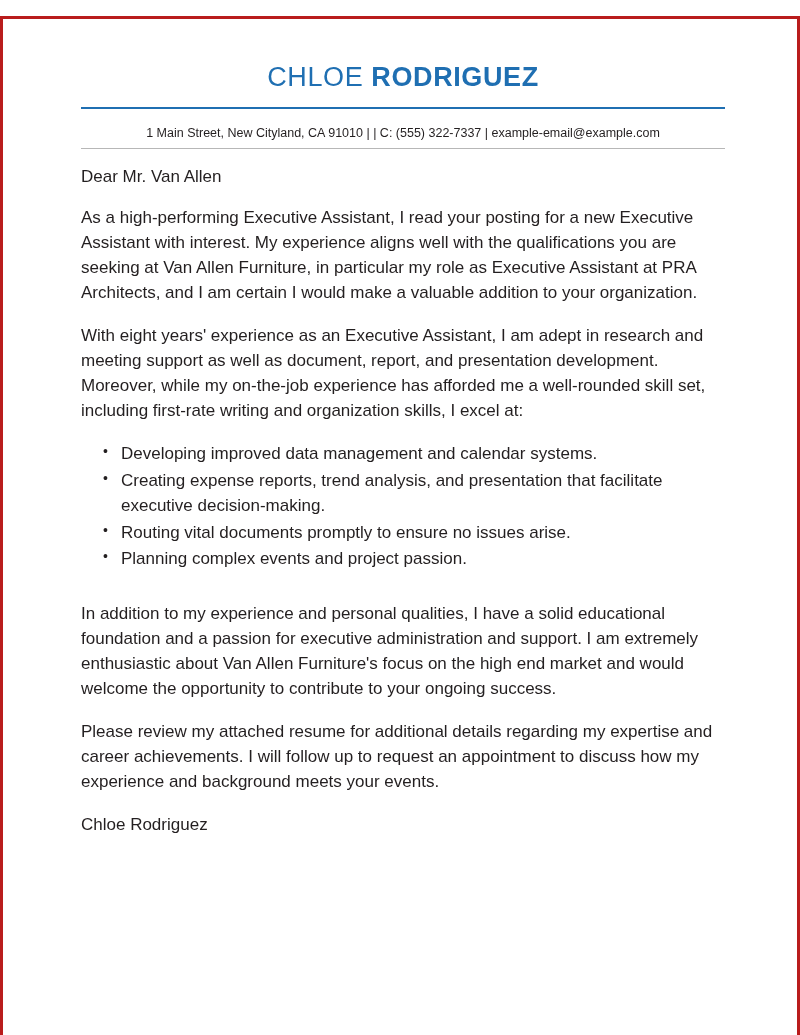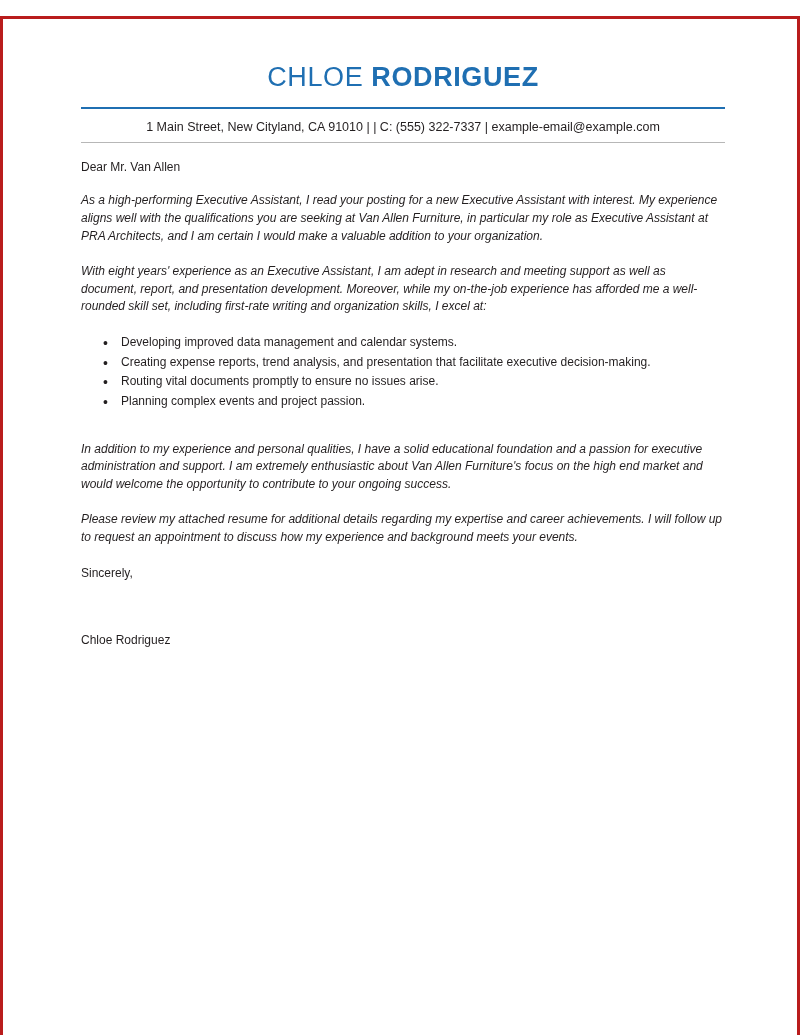--- a/index.html
+++ b/index.html
@@ -48,42 +48,41 @@
   }
   .rule {
     border-top: 2px solid #1f6fb2;
     width: 100%;
     height: 0;
   }
   .contact {
     text-align: center;
     font-size: 12.5px;
     color: #231f20;
-    padding-top: 11px;
+    padding-top: 17px;
     padding-bottom: 2px;
     white-space: nowrap;
   }
   .rule-thin {
     border-top: 1px solid #b7b7b7;
     width: 100%;
     height: 0;
     margin-top: 6px;
   }
   .body-block {
     padding-top: 16px;
-    font-size: 12px;
+    font-size: 17px;
     line-height: 1.47;
   }
   .salutation {
     margin: 0 0 16px 0;
   }
   .para {
     margin: 0 0 18px 0;
     text-align: left;
-    font-style: italic;
   }
   ul.bullets {
     margin: 0 0 30px 0;
     padding-left: 40px;
     list-style: none;
   }
   ul.bullets li {
     position: relative;
     margin-bottom: 2px;
     padding-left: 0;
@@ -136,19 +135,18 @@
         <li>Creating expense reports, trend analysis, and presentation that facilitate executive decision-making.</li>
         <li>Routing vital documents promptly to ensure no issues arise.</li>
         <li>Planning complex events and project passion.</li>
       </ul>
 
       <p class="para">In addition to my experience and personal qualities, I have a solid educational foundation and a passion for executive administration and support. I am extremely enthusiastic about Van Allen Furniture's focus on the high end market and would welcome the opportunity to contribute to your ongoing success.</p>
 
       <p class="para">Please review my attached resume for additional details regarding my expertise and career achievements. I will follow up to request an appointment to discuss how my experience and background meets your events.</p>
 
 
-      <p class="signoff">Sincerely,</p>
 
       <p class="signature-name">Chloe Rodriguez</p>
 
     </div>
   </div>
 </div>
 
 </body></html>

